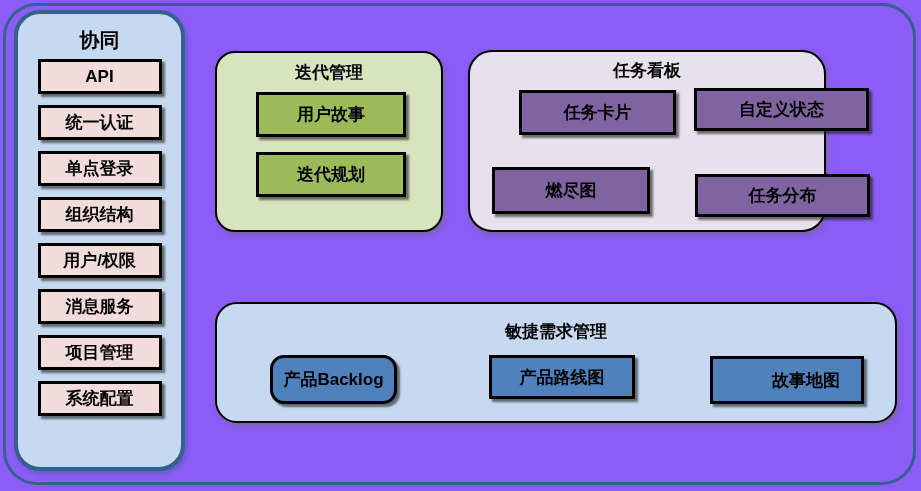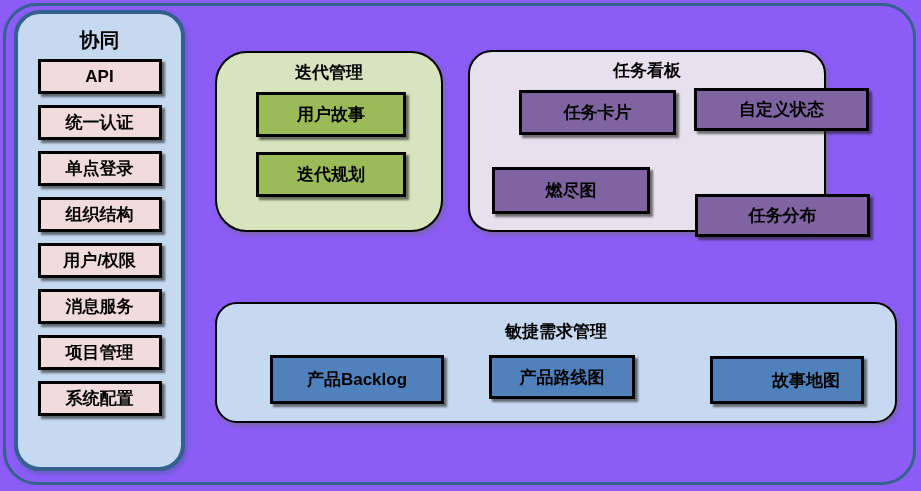--- a/index.html
+++ b/index.html
@@ -59,21 +59,21 @@
     display: flex;
     align-items: center;
     justify-content: center;
     font-size: 17px;
     font-weight: bold;
   }
   
   .panel {
     position: absolute;
     border: 2px solid #000;
-    border-radius: 32px;
+    border-radius: 20px;
     box-shadow: 2px 3px 4px rgba(110, 110, 110, 0.55);
   }
   .panel-title {
     position: absolute;
     left: 0; right: 0;
     text-align: center;
     font-size: 17px;
     font-weight: bold;
   }
   .box {
@@ -92,26 +92,26 @@
   .box-green { background: #9BBB59; }
   .box-user-story { left: 39px; top: 39px; width: 150px; height: 45px; }
   .box-iter-plan  { left: 39px; top: 99px; width: 150px; height: 45px; }
   
   .panel-kanban { left: 468px; top: 50px; width: 358px; height: 182px; background: #E6E1ED; border-radius: 24px; }
   .panel-kanban .panel-title { top: 7px; }
   .box-purple { background: #8064A2; }
   .box-task-card     { left: 37px;  top: 38px;  width: 157px; height: 45px; margin-left: 12px; }
   .box-custom-status { left: 224px; top: 36px;  width: 175px; height: 43px; }
   .box-burndown      { left: 22px;  top: 115px; width: 158px; height: 47px; }
-  .box-task-dist     { left: 225px; top: 122px; width: 175px; height: 43px; margin-top: 20px; }
+  .box-task-dist     { left: 225px; top: 122px; width: 175px; height: 43px; }
   
   .panel-requirements { left: 215px; top: 302px; width: 682px; height: 121px; background: #C6D9F0; border-radius: 22px; }
   .panel-requirements .panel-title { top: 16px; }
   .box-blue { background: #4F81BD; }
-  .box-backlog  { left: 53px;  top: 51px; width: 174px; height: 49px; }
+  .box-backlog  { left: 53px;  top: 51px; width: 127px; height: 49px; border-radius: 14px; }
   .box-roadmap  { left: 272px; top: 51px; width: 146px; height: 44px; }
   .box-storymap { left: 493px; top: 52px; width: 154px; height: 48px; padding-left: 38px; }
 </style>
 </head>
 <body>
 
 <div class="canvas">
 
   <div class="outer-frame"></div>
 

